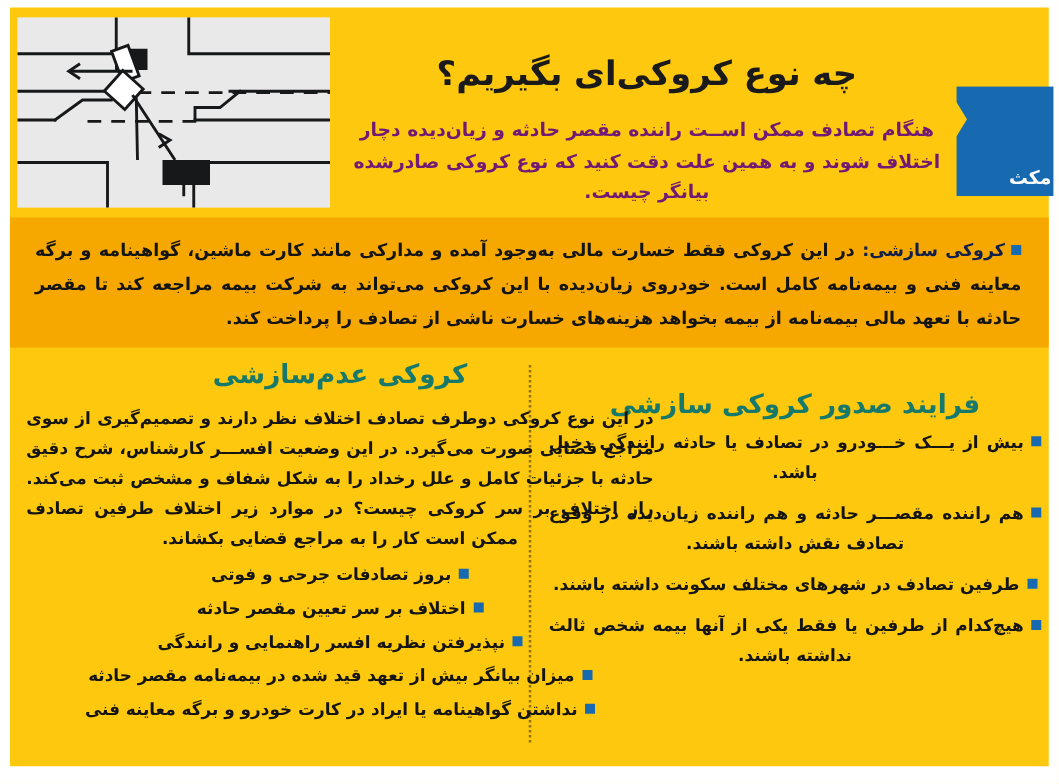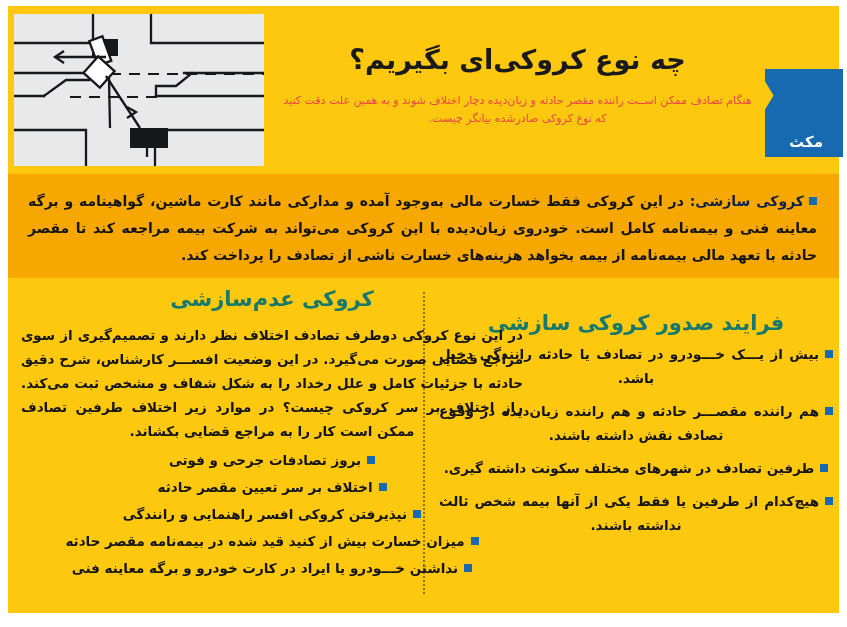--- a/index.html
+++ b/index.html
@@ -64,23 +64,23 @@
     font-size: 27px;
     font-weight: bold;
     color: #1A1A1A;
     letter-spacing: 0px;
     line-height: 1.2;
   }
   .poster-subtitle {
     direction: rtl;
     margin: 0;
     padding-top: 16px;
-    font-size: 11px;
-    font-weight: normal;
-    color: #ef4444;
+    font-size: 15px;
+    font-weight: bold;
+    color: #701a75;
     line-height: 1.62;
     text-align: center;
     padding-left: 8px;
     padding-right: 8px;
   }
 
   
   .pause-tab {
     position: absolute;
     left: 757px;
@@ -90,21 +90,21 @@
   }
   .pause-tab .tab-shape {
     position: absolute;
     inset: 0;
     background: #1769B0;
     -webkit-clip-path: polygon(0% 0%, 100% 0%, 100% 100%, 0% 100%, 0% 46%, 11% 30%, 0% 14%);
     clip-path: polygon(0% 0%, 100% 0%, 100% 100%, 0% 100%, 0% 46%, 11% 30%, 0% 14%);
   }
   .pause-tab .tab-label {
     position: absolute;
-    right: 20px;
+    right: 2px;
     bottom: 6px;
     font-size: 15px;
     font-weight: bold;
     color: #FFFFFF;
     direction: rtl;
   }
 
   
   .orange-band {
     position: absolute;
@@ -299,31 +299,31 @@
 
   <div class="body-zone">
 
     <div class="col-divider"></div>
 
     <div class="column right">
       <h2 class="col-heading">فرایند صدور کروکی سازشی</h2>
       <ul class="bullet-list right-col">
         <li><span class="sq"></span><span>بیش از یـــک خـــودرو در تصادف یا حادثه رانندگی دخیل باشد.</span></li>
         <li><span class="sq"></span><span>هم راننده مقصـــر حادثه و هم راننده زیان‌دیده در وقوع تصادف نقش داشته باشند.</span></li>
-        <li><span class="sq"></span><span>طرفین تصادف در شهرهای مختلف سکونت داشته گیری.</span></li>
+        <li><span class="sq"></span><span>طرفین تصادف در شهرهای مختلف سکونت داشته باشند.</span></li>
         <li><span class="sq"></span><span>هیچ‌کدام از طرفین یا فقط یکی از آنها بیمه شخص ثالث نداشته باشند.</span></li>
       </ul>
     </div>
 
     <div class="column left">
       <h2 class="col-heading align-right">کروکی عدم‌سازشی</h2>
       <p class="col-para">در این نوع کروکی دوطرف تصادف اختلاف نظر دارند و تصمیم‌گیری از سوی مراجع قضایی صورت می‌گیرد. در این وضعیت افســـر کارشناس، شرح دقیق حادثه با جزئیات کامل و علل رخداد را به شکل شفاف و مشخص ثبت می‌کند. راز اختلاف بر سر کروکی چیست؟ در موارد زیر اختلاف طرفین تصادف ممکن است کار را به مراجع قضایی بکشاند.</p>
       <ul class="bullet-list tight-right">
         <li><span class="sq"></span><span>بروز تصادفات جرحی و فوتی</span></li>
         <li><span class="sq"></span><span>اختلاف بر سر تعیین مقصر حادثه</span></li>
-        <li><span class="sq"></span><span>نپذیرفتن کروکی افسر راهنمایی و رانندگی</span></li>
-        <li><span class="sq"></span><span>میزان خسارت بیش از کنید قید شده در بیمه‌نامه مقصر حادثه</span></li>
-        <li><span class="sq"></span><span>نداشتن خـــودرو یا ایراد در کارت خودرو و برگه معاینه فنی</span></li>
+        <li><span class="sq"></span><span>نپذیرفتن نظریه افسر راهنمایی و رانندگی</span></li>
+        <li><span class="sq"></span><span>میزان بیانگر بیش از تعهد قید شده در بیمه‌نامه مقصر حادثه</span></li>
+        <li><span class="sq"></span><span>نداشتن گواهینامه یا ایراد در کارت خودرو و برگه معاینه فنی</span></li>
       </ul>
     </div>
 
   </div>
 </div>
 
 </body></html>

